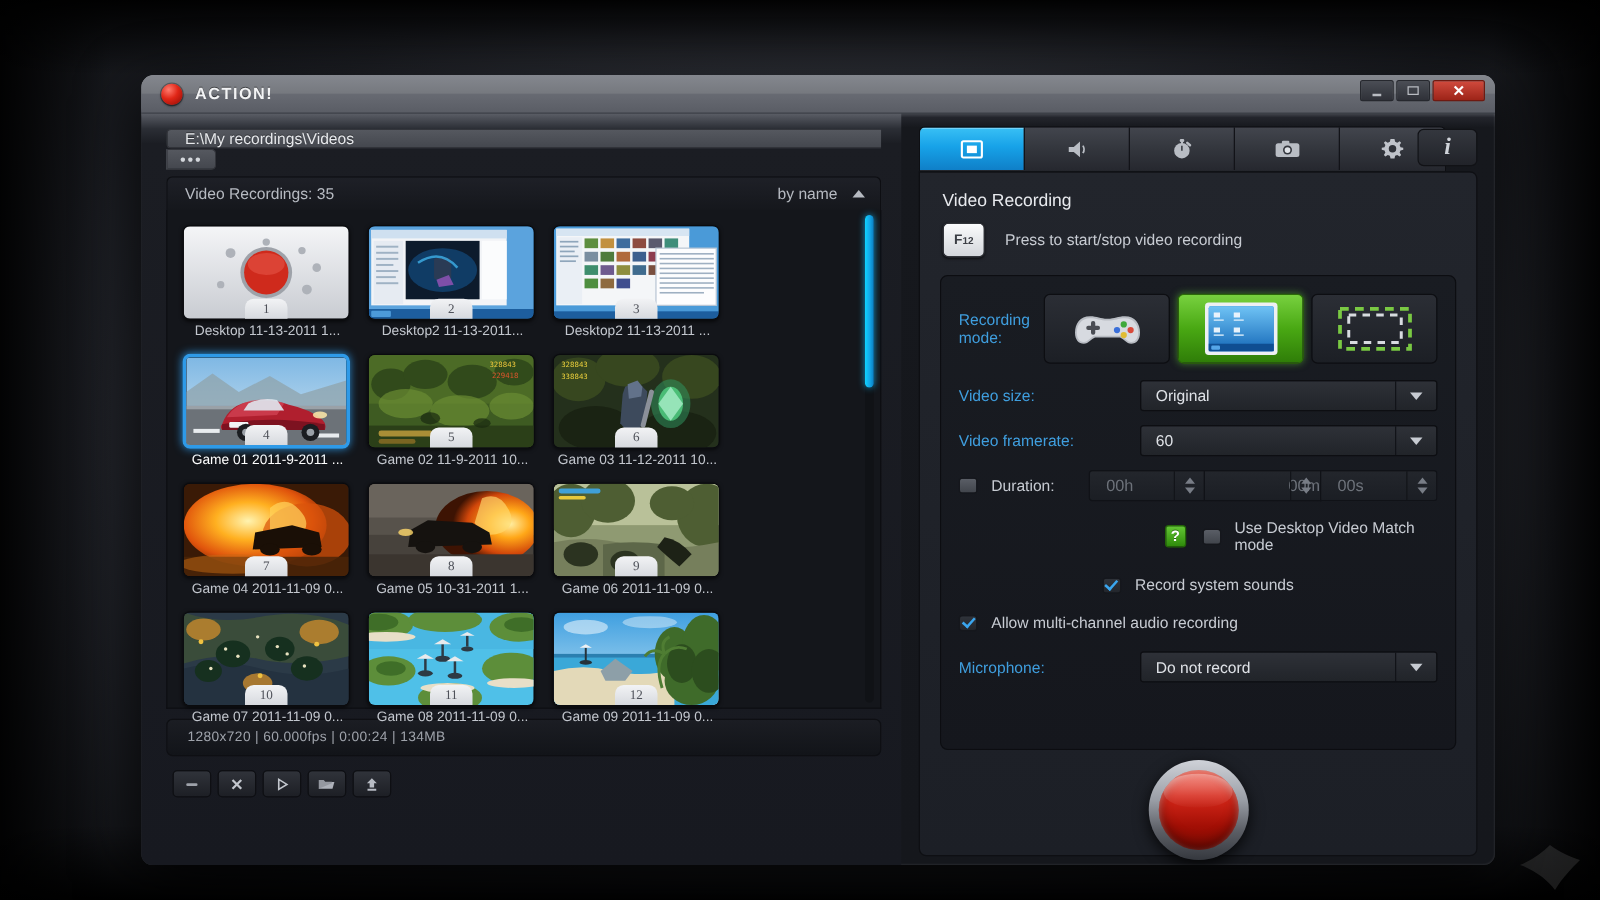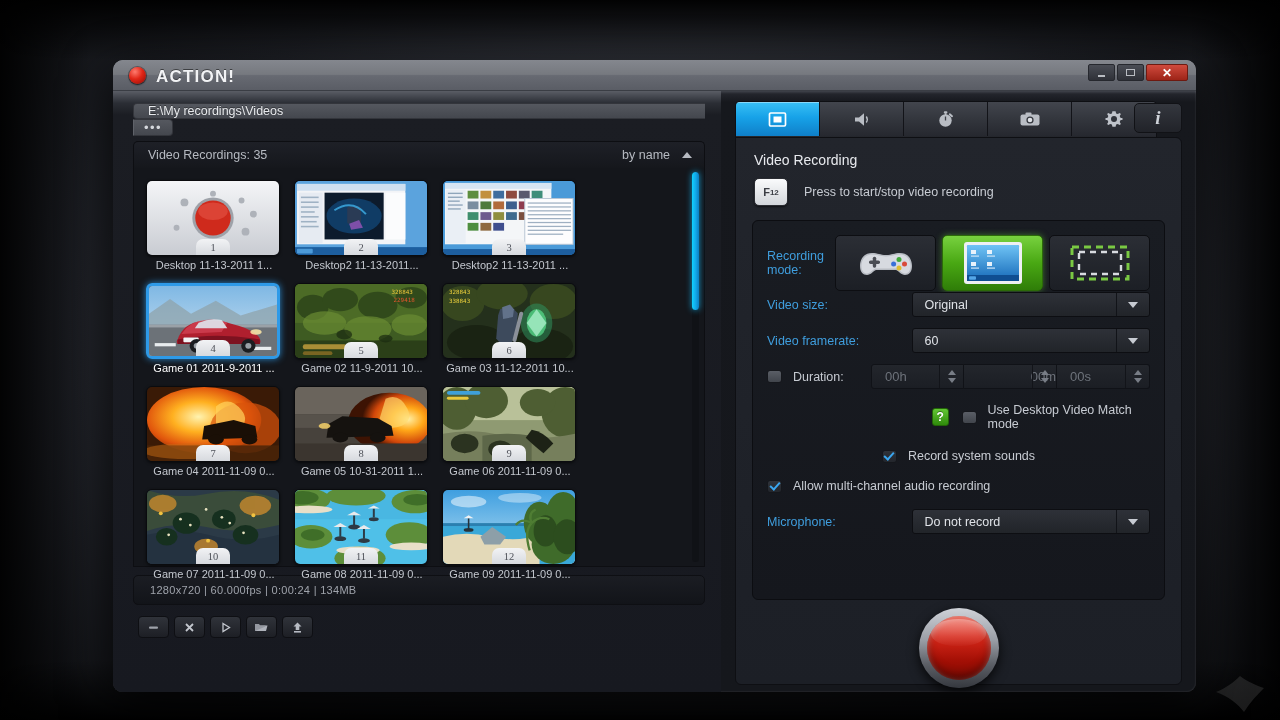--- a/index.html
+++ b/index.html
@@ -56,21 +56,21 @@
     border-radius:9px 9px 0 0;
     border-bottom:1px solid #3a3d44;
   }
   .title-logo{
     position:absolute;left:16px;top:7px;width:17px;height:17px;border-radius:50%;
     background:radial-gradient(circle at 35% 28%, #ff7b6e 0%, #e02617 45%, #8c0a04 100%);
     box-shadow:0 1px 2px rgba(0,0,0,.55), 0 0 0 1px rgba(0,0,0,.3);
   }
   .title-text{
     position:absolute;left:43px;top:7px;
-    font-size:17px;font-weight:bold;letter-spacing:1.2px;
+    font-size:13px;font-weight:bold;letter-spacing:1.2px;
     color:#f2f3f5;text-shadow:0 -1px 0 rgba(0,0,0,.5);
   }
   .win-btns{position:absolute;right:8px;top:4px;display:flex;gap:2px;}
   .win-btn{
     width:27px;height:17px;border-radius:2px;
     background:linear-gradient(to bottom,#4a4d55,#2f3138);
     border:1px solid #26282e;
     display:flex;align-items:center;justify-content:center;
     color:#c5c8cd;font-size:10px;line-height:1;
   }
@@ -852,21 +852,21 @@
           <div class="hotkey-row">
             <div class="key-cap">
               <span>F</span>
                 <sub>12</sub>
             </div>
             <div class="hotkey-text">Press to start/stop video recording</div>
           </div>
 
           <div class="settings-box">
 
-            <div class="srow" style="margin-bottom:1px;justify-content:center;">
+            <div class="srow" style="margin-bottom:13px;justify-content:center;">
               <div class="slabel">Recording mode:</div>
               <div class="mode-btns">
 
                 <div class="mode-btn">
                   <svg width="56" height="34" viewBox="0 0 56 34">
                     <path d="M14 7 C6 7 2 13 2 20 C2 26 5 29 9 29 C13 29 15 25 18 24 L38 24 C41 25 43 29 47 29 C51 29 54 26 54 20 C54 13 50 7 42 7 C36 7 34 9 28 9 C22 9 20 7 14 7Z" fill="#b8bcc3"></path>
                     <path d="M14 8.5 C7 8.5 3.4 14 3.4 20 C3.4 25 6 27.6 9 27.6 C12.5 27.6 14.5 23.5 17.5 22.6 L38.5 22.6 C41.5 23.5 43.5 27.6 47 27.6 C50 27.6 52.6 25 52.6 20 C52.6 14 49 8.5 42 8.5 C36.5 8.5 34 10.4 28 10.4 C22 10.4 19.5 8.5 14 8.5Z" fill="#d7dae0"></path>
                     <rect x="11" y="14.5" width="11" height="3.4" rx="1.6" fill="#4a4d54"></rect>
                     <rect x="14.8" y="10.7" width="3.4" height="11" rx="1.6" fill="#4a4d54"></rect>
                     <circle cx="41" cy="13.5" r="2.5" fill="#3fa93a"></circle>

